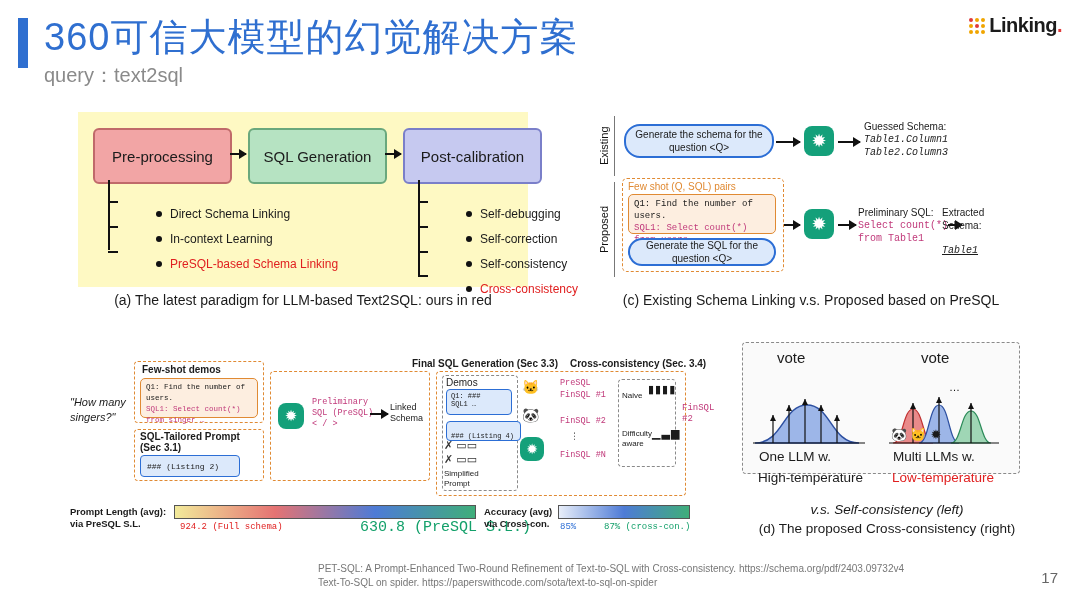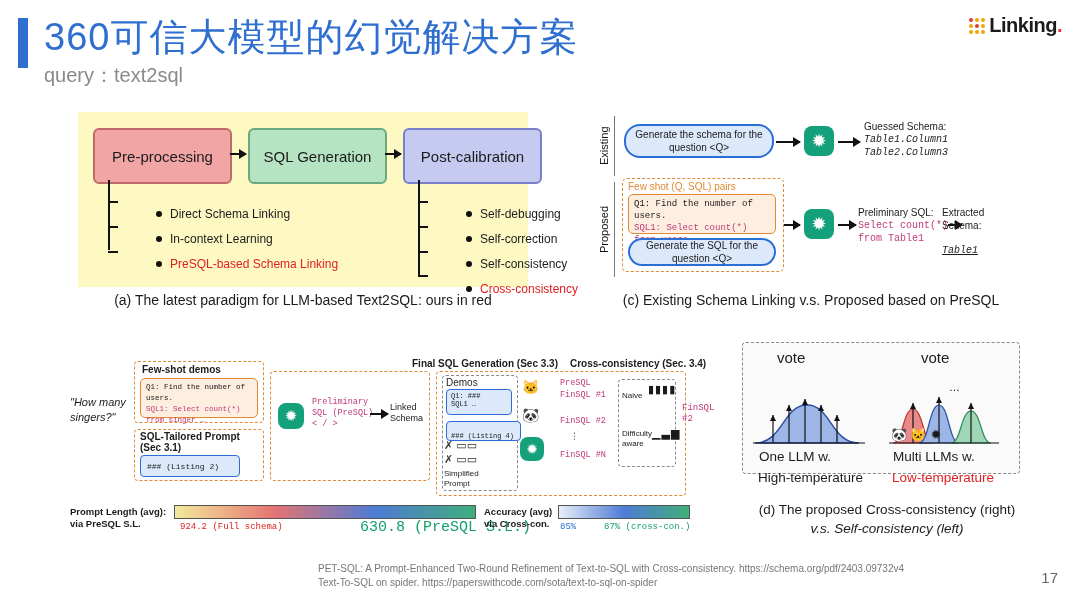--- a/index.html
+++ b/index.html
@@ -297,22 +297,22 @@
     </svg>
 
     <div style="position:absolute; left:148px; top:84px; font-size:13px;">🐼 🐱 ✹</div>
 
     <div style="position:absolute; left:16px; top:106px; font-size:13.5px;">One LLM w.</div>
     <div style="position:absolute; left:150px; top:106px; font-size:13.5px;">Multi LLMs w.</div>
   </div>
   <div style="position:absolute; left:758px; top:470px; font-size:13.5px;">High-temperature</div>
   <div style="position:absolute; left:892px; top:470px; font-size:13.5px; color:#e02020;">Low-temperature</div>
   <div class="cap-d">
+    <div style="font-style:italic;">v.s. Self-consistency (left)</div>
     <div>(d) The proposed Cross-consistency (right)</div>
-    <div style="font-style:italic;">v.s. Self-consistency (left)</div>
   </div>
 
   <div class="footer">
     <div>PET-SQL: A Prompt-Enhanced Two-Round Refinement of Text-to-SQL with Cross-consistency.  https://schema.org/pdf/2403.09732v4</div>
     <div>Text-To-SQL on spider. https://paperswithcode.com/sota/text-to-sql-on-spider</div>
   </div>
   <div class="pageno">17</div>
 
 </div>
 

